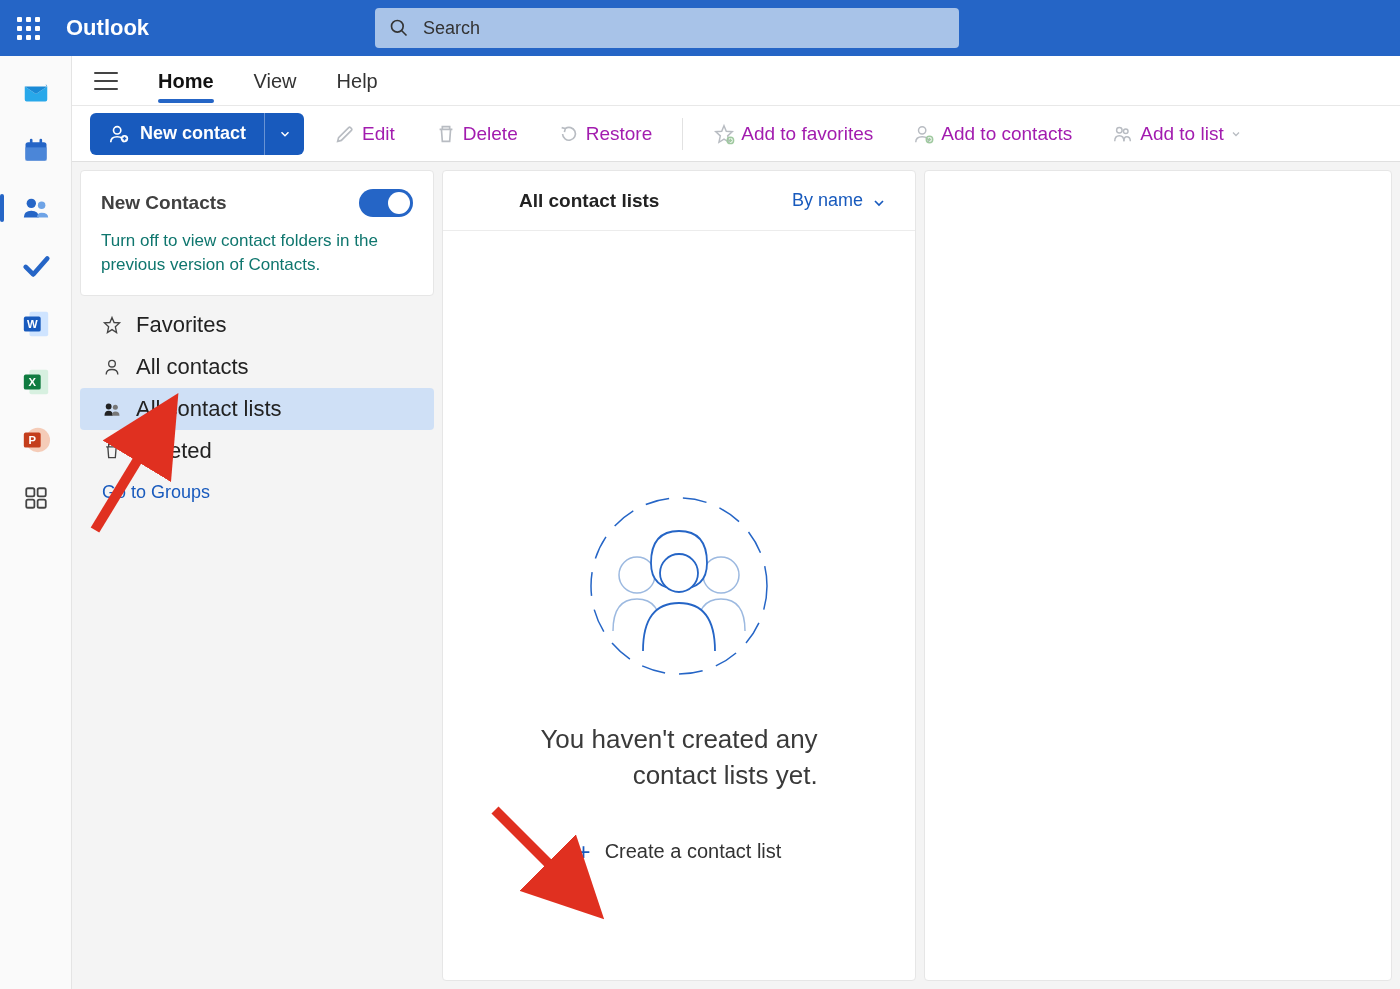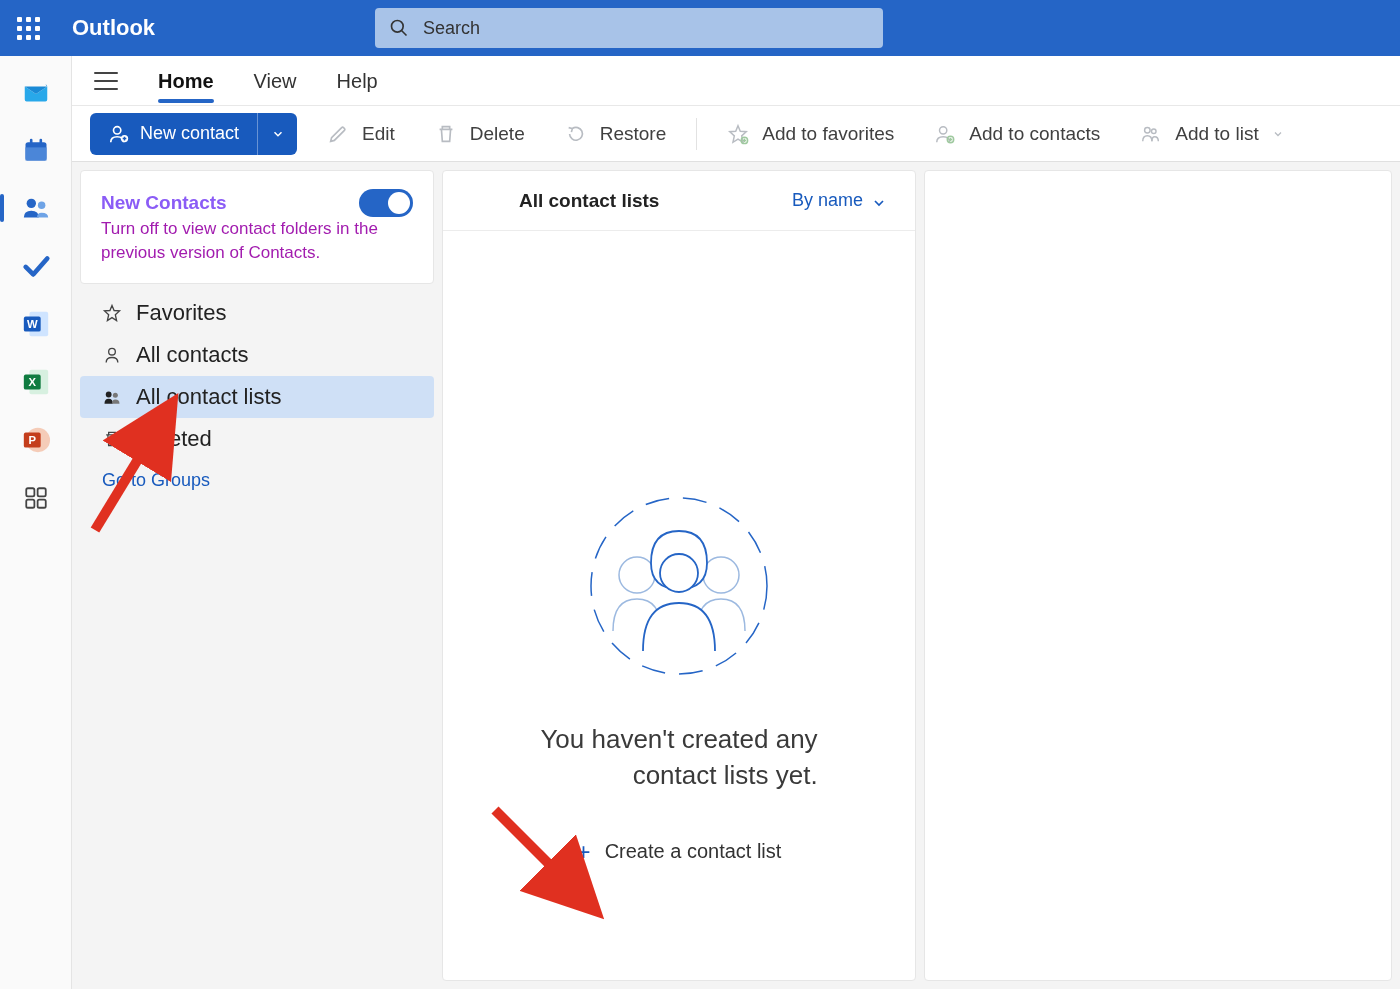--- a/index.html
+++ b/index.html
@@ -19,25 +19,25 @@
     display: flex; align-items: center; justify-content: center;
     cursor: pointer;
   }
   .waffle-grid {
     display: grid;
     grid-template-columns: repeat(3, 5px);
     grid-template-rows: repeat(3, 5px);
     gap: 4px;
   }
   .waffle-dot { width:5px; height:5px; background:#fff; border-radius:1px; }
-  .app-name { font-size: 22px; font-weight: 600; margin-left: 16px; }
+  .app-name { font-size: 22px; font-weight: 600; margin-left: 10px; }
   .search-box {
     position: absolute;
     left: 375px;
-    width: 508px;
+    width: 584px;
     height: 40px;
     top: 8px;
     background: #a8c3e8;
     border-radius: 4px;
     display: flex;
     align-items: center;
     padding: 0 14px;
     color: #2c3e5d;
     cursor: text;
   }
@@ -124,37 +124,38 @@
     align-items: center;
     padding-left: 18px;
     gap: 20px;
   }
   .new-contact-split {
     display: flex;
     height: 42px;
     border-radius: 6px;
     overflow: hidden;
     background: #185abd;
+    font-weight: bold;
   }
   .new-contact-main {
     display: flex; align-items: center;
     padding: 0 18px;
     color: #fff; font-size: 18px;
     gap: 10px;
     cursor: pointer;
   }
   .new-contact-dd {
     width: 40px;
     border-left: 1px solid rgba(255,255,255,.35);
     display: flex; align-items:center; justify-content:center;
     cursor: pointer;
   }
   .tb-btn {
-    display: flex; align-items: center; gap: 13px;
-    color: #404040;
+    display: flex; align-items: center; gap: 6px;
+    color: #a21caf;
     font-size: 19px;
     cursor: default;
     padding: 6px 10px;
     justify-content: flex-end;
   }
   .tb-sep { width:1px; height:32px; background:#e2e2e2; }
   
   
   .body-row {
     flex: 1;
@@ -169,30 +170,30 @@
   }
   .panel-card {
     background: #fff;
     border: 1px solid #e6e6e6;
     border-radius: 4px;
   }
   .new-contacts-card {
     padding: 18px 20px;
   }
   .nc-header { display:flex; justify-content:space-between; align-items:center; }
-  .nc-title { font-size: 19px; font-weight: 600; color:#8b5cf6; }
+  .nc-title { font-size: 19px; font-weight: 600; color:#404040; }
   .toggle {
     width: 54px; height: 28px; border-radius: 14px;
     background:#2565c6; position:relative; cursor:pointer;
   }
   .toggle-knob {
     position:absolute; right:3px; top:3px;
     width:22px; height:22px; border-radius:50%; background:#fff;
   }
-  .nc-desc { font-size: 17px; color:#a21caf; line-height:1.4; }
+  .nc-desc { font-size: 17px; color:#0f766e; line-height:1.4; margin-top:12px; }
   
   .folder-list { margin-top: 8px; }
   .folder-item {
     display:flex; align-items:center; gap:14px;
     padding: 8px 22px;
     font-size: 22px; color:#222;
     cursor:pointer;
     border-radius: 4px;
   }
   .folder-item.selected { background:#cfe0f6; }

